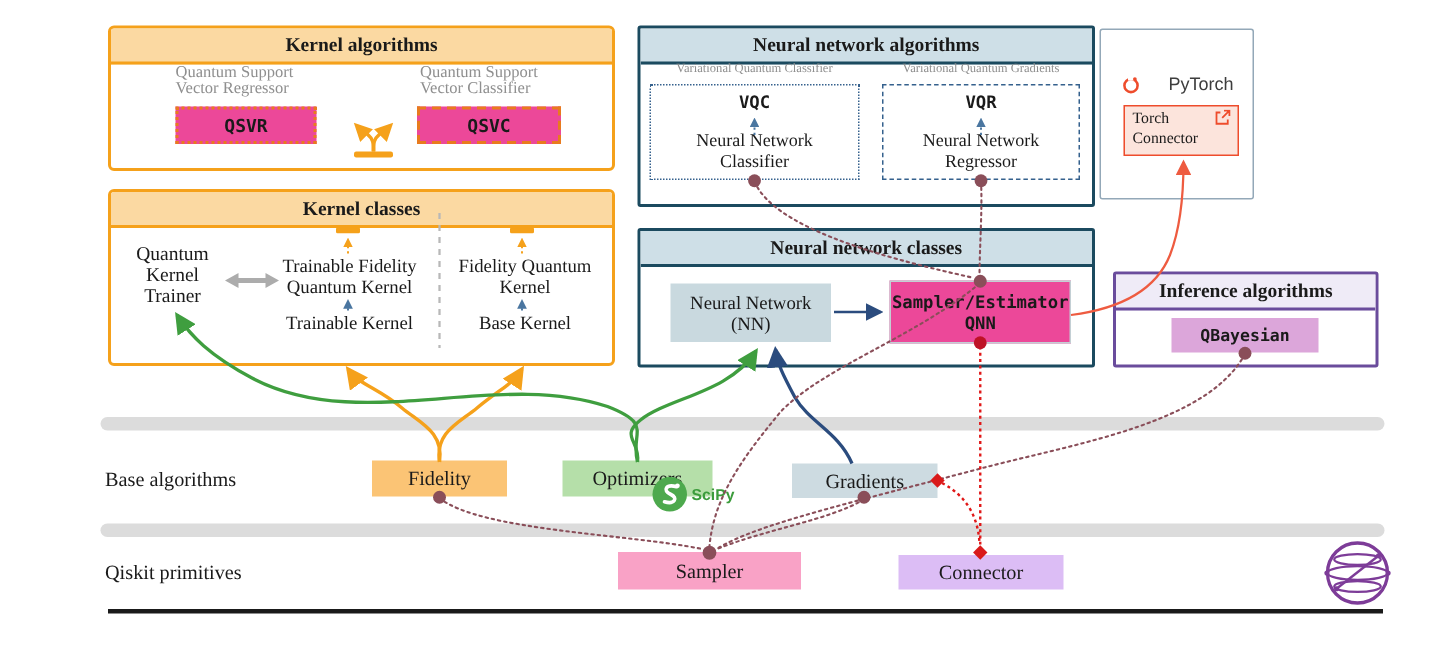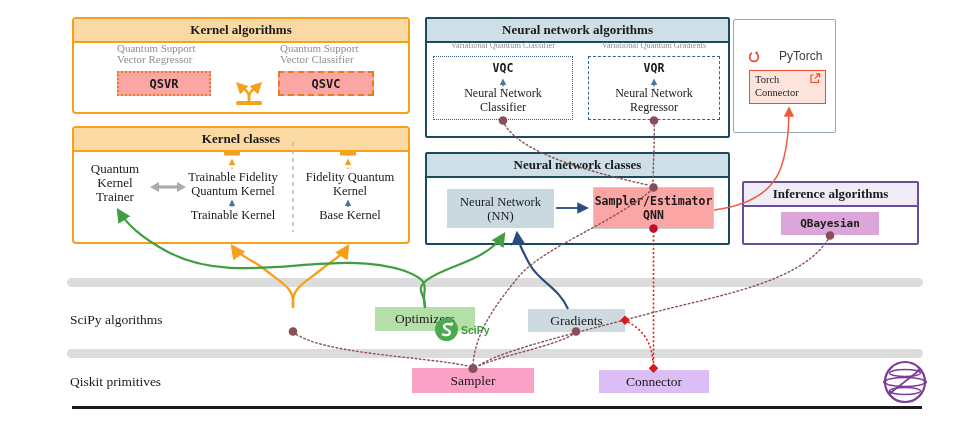--- a/index.html
+++ b/index.html
@@ -12,21 +12,21 @@
   .orange-panel{border:2.5px solid #F5A11B;}
   .orange-panel .panel-hd{background:#FBD9A2;border-bottom:2.5px solid #F5A11B;}
   .teal-panel{border:2.5px solid #1B4A5F;border-radius:2px;}
   .teal-panel .panel-hd{background:#CEDFE7;border-bottom:2.5px solid #1B4A5F;}
   .purple-panel{border:2.5px solid #6A4C9C;border-radius:2px;}
   .purple-panel .panel-hd{background:#EFEBF7;border-bottom:2px solid #6A4C9C;height:22px;text-align:right;}
   .steel-panel{border:1.5px solid #93A8B8;border-radius:2px;}
   .cap{position:absolute;font-size:11px;line-height:11px;color:#8F8F8F;}
   .capc{position:absolute;font-size:8.4px;line-height:10px;color:#8F8F8F;text-align:center;}
   .mono{font-family:"DejaVu Sans Mono",monospace;font-weight:bold;}
-  .cbox{position:absolute;box-sizing:border-box;display:flex;align-items:center;justify-content:center;text-align:center;background:#fca5a5;}
+  .cbox{position:absolute;box-sizing:border-box;display:flex;align-items:center;justify-content:center;text-align:center;background:#ec4899;}
   .sertxt{position:absolute;font-size:12.5px;line-height:14px;text-align:center;}
   .fillbox{position:absolute;display:flex;align-items:center;justify-content:center;font-size:13.5px;}
   .rowlab{position:absolute;font-size:13.5px;}
   .bar{position:absolute;height:9px;background:#DCDCDC;border-radius:5px;}
   svg.overlay{position:absolute;left:0;top:0;pointer-events:none;}
 </style>
 </head>
 <body>
 
 <div id="canvas">
@@ -92,24 +92,25 @@
   <div class="cbox pre mono" style="left:593px;top:187px;width:121px;height:42px;border:1.5px solid #C3CFD4;font-size:11.5px;line-height:14px;">Sampler/Estimator
 QNN</div>
 
   <div class="panel purple-panel" style="left:742px;top:181px;width:177px;height:64px;">
     <div class="panel-hd">Inference algorithms</div>
   </div>
   <div class="cbox mono" style="left:781px;top:212px;width:98px;height:23px;background:#DCA6DA;font-size:11px;">QBayesian</div>
 
   <div class="bar" style="left:67px;top:278px;width:856px;"></div>
   <div class="bar" style="left:67px;top:349px;width:856px;"></div>
-  <div class="rowlab" style="left:70px;top:312px;">SciPy algorithms</div>
+  <div class="rowlab" style="left:70px;top:312px;">Base algorithms</div>
   <div class="rowlab" style="left:70px;top:374px;">Qiskit primitives</div>
   <div class="abs" style="left:72px;top:406px;width:850px;height:2.5px;background:#1a1a1a;"></div>
 
+  <div class="fillbox" style="left:248px;top:307px;width:90px;height:24px;background:#FBC475;">Fidelity</div>
   <div class="fillbox" style="left:375px;top:307px;width:100px;height:24px;background:#B5DFA9;">Optimizers</div>
   <div class="abs" style="left:434px;top:288px;display:flex;align-items:center;gap:2px;margin-top:29px;">
     <svg width="25" height="25" viewBox="0 0 25 25">
       <circle cx="12.5" cy="12.5" r="11.5" fill="#4DA94D"></circle>
       <path d="M17,7.5 C10,5.5 7.5,10 13,12.5 C18.5,15 15.5,19.5 9,17.5" fill="none" stroke="#fff" stroke-width="2.4" stroke-linecap="round"></path>
       <circle cx="17.6" cy="6.9" r="1.6" fill="#fff"></circle>
     </svg>
     <span style="font-family:'Liberation Sans',sans-serif;font-weight:bold;font-size:10.5px;color:#3C9C3C;">SciPy</span>
   </div>
   <div class="fillbox" style="left:528px;top:309px;width:97px;height:23px;background:#CDDBE1;">Gradients</div>

